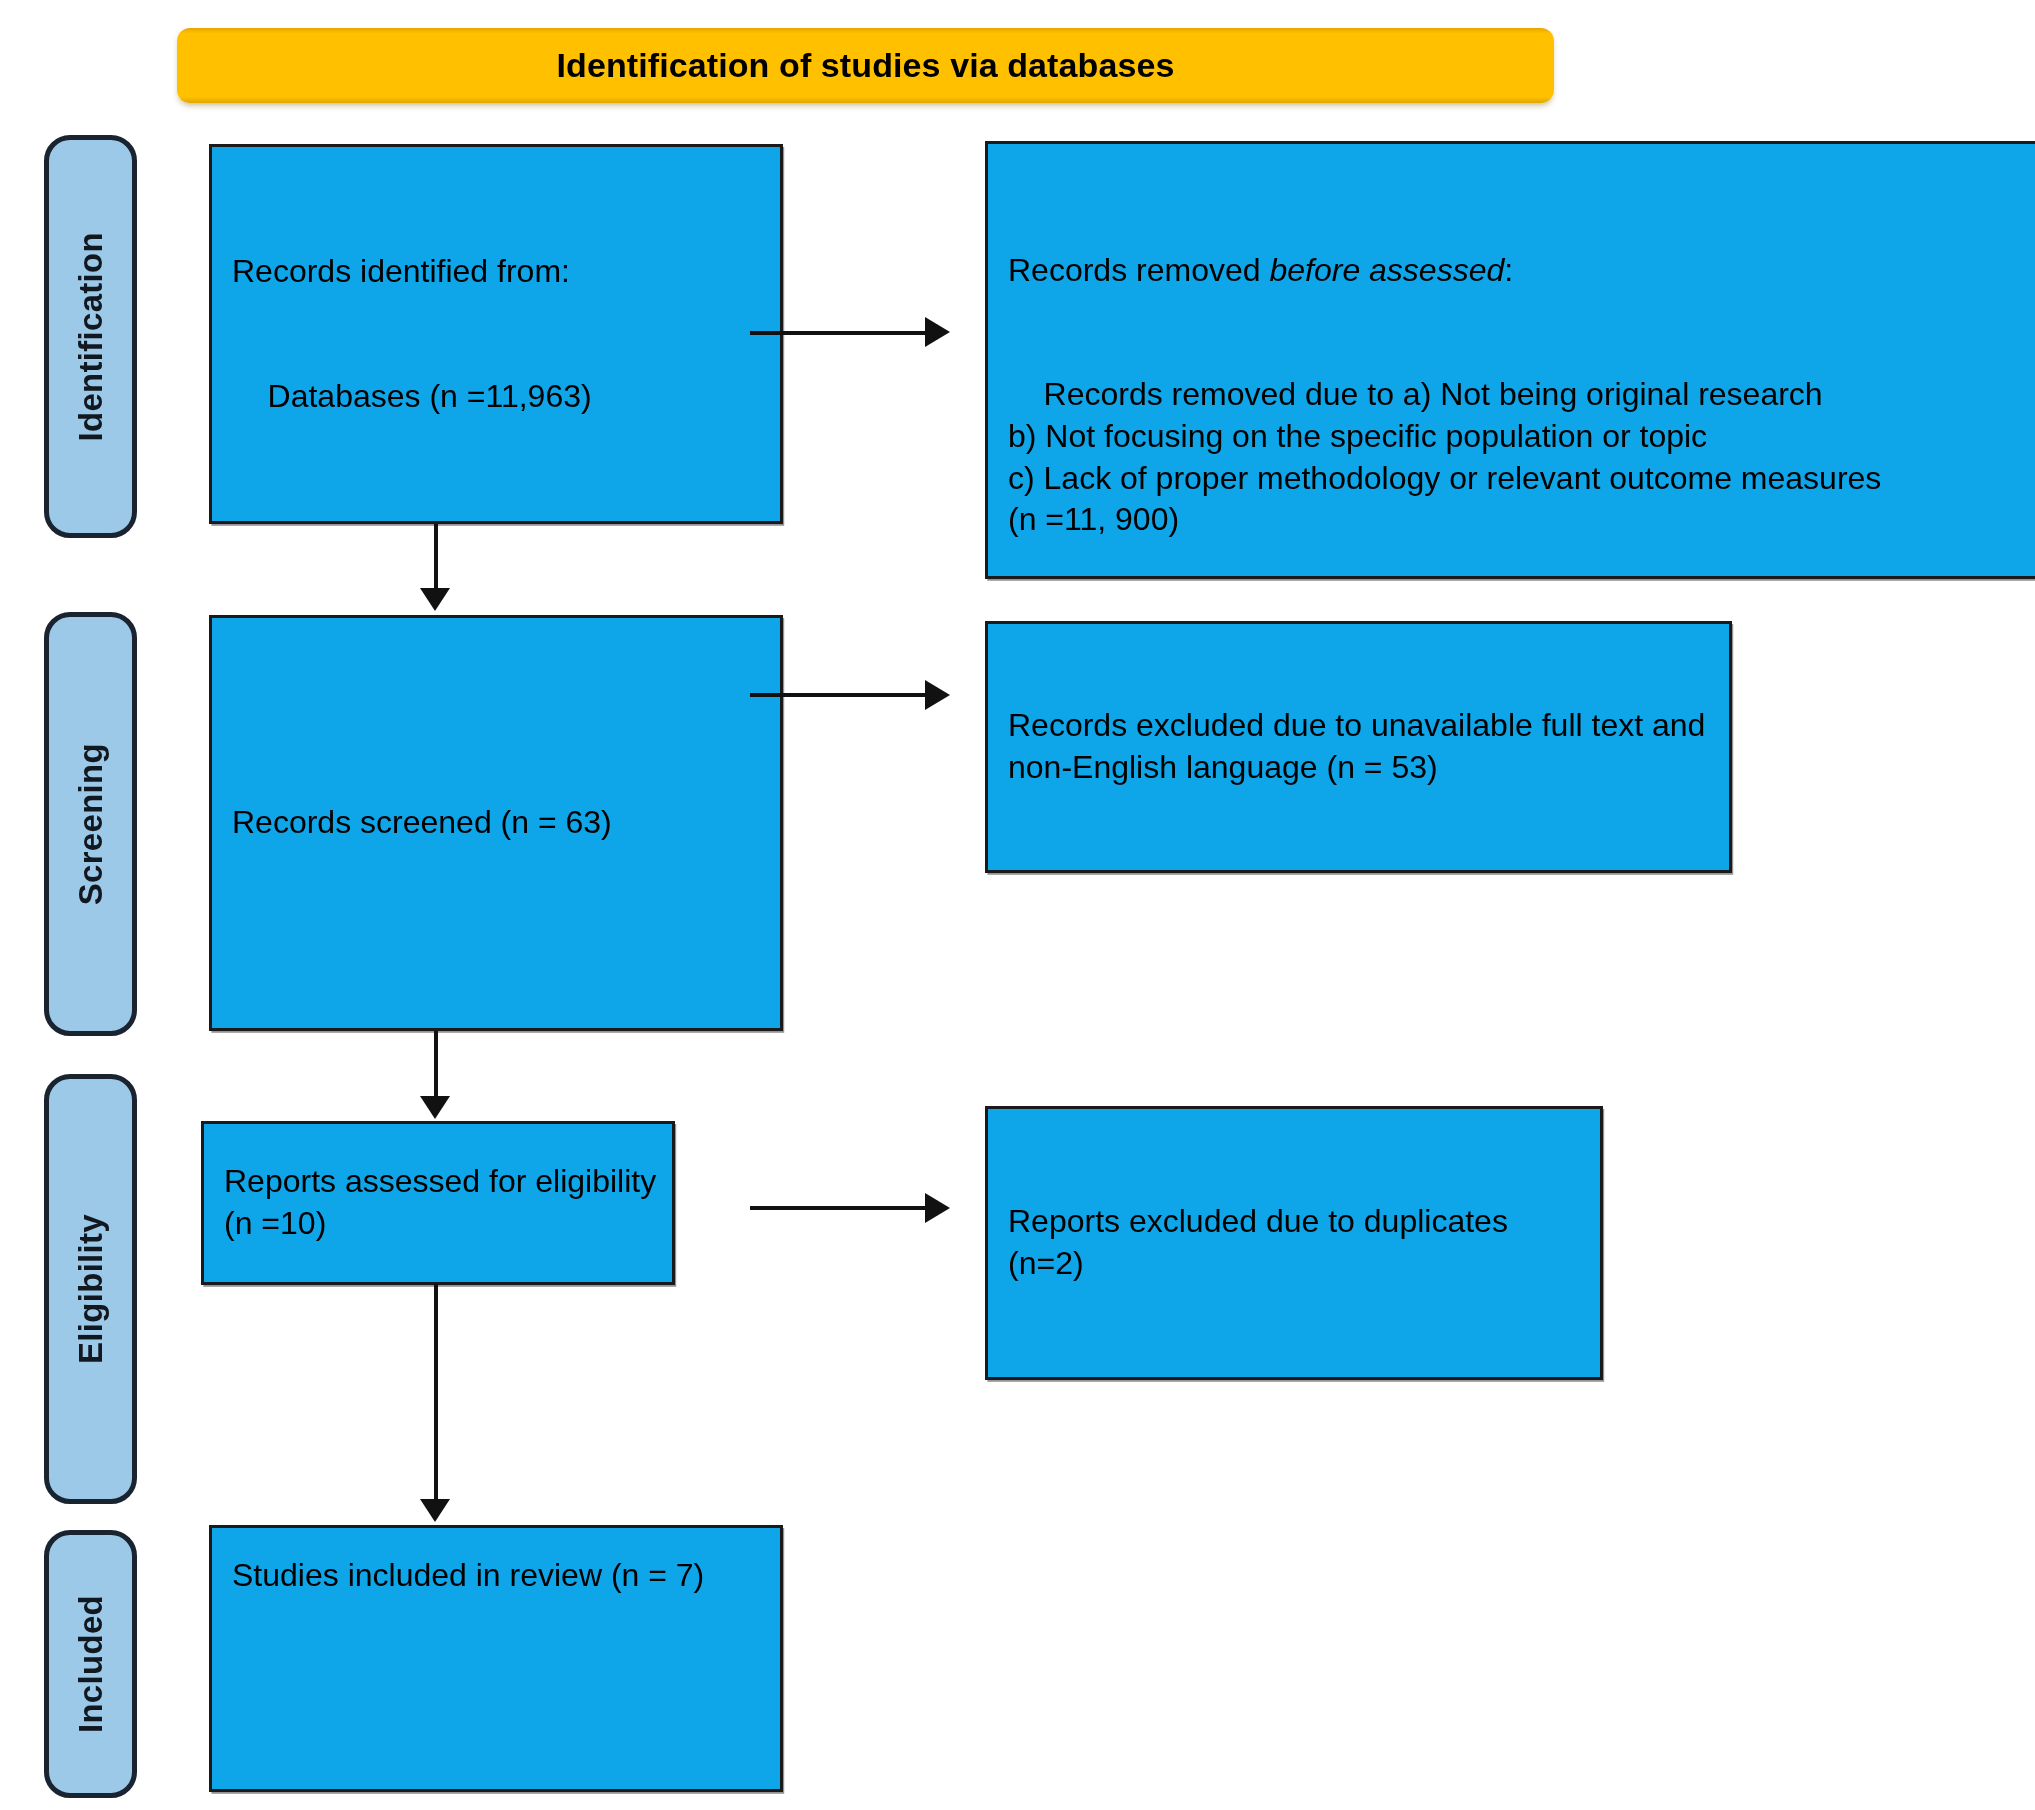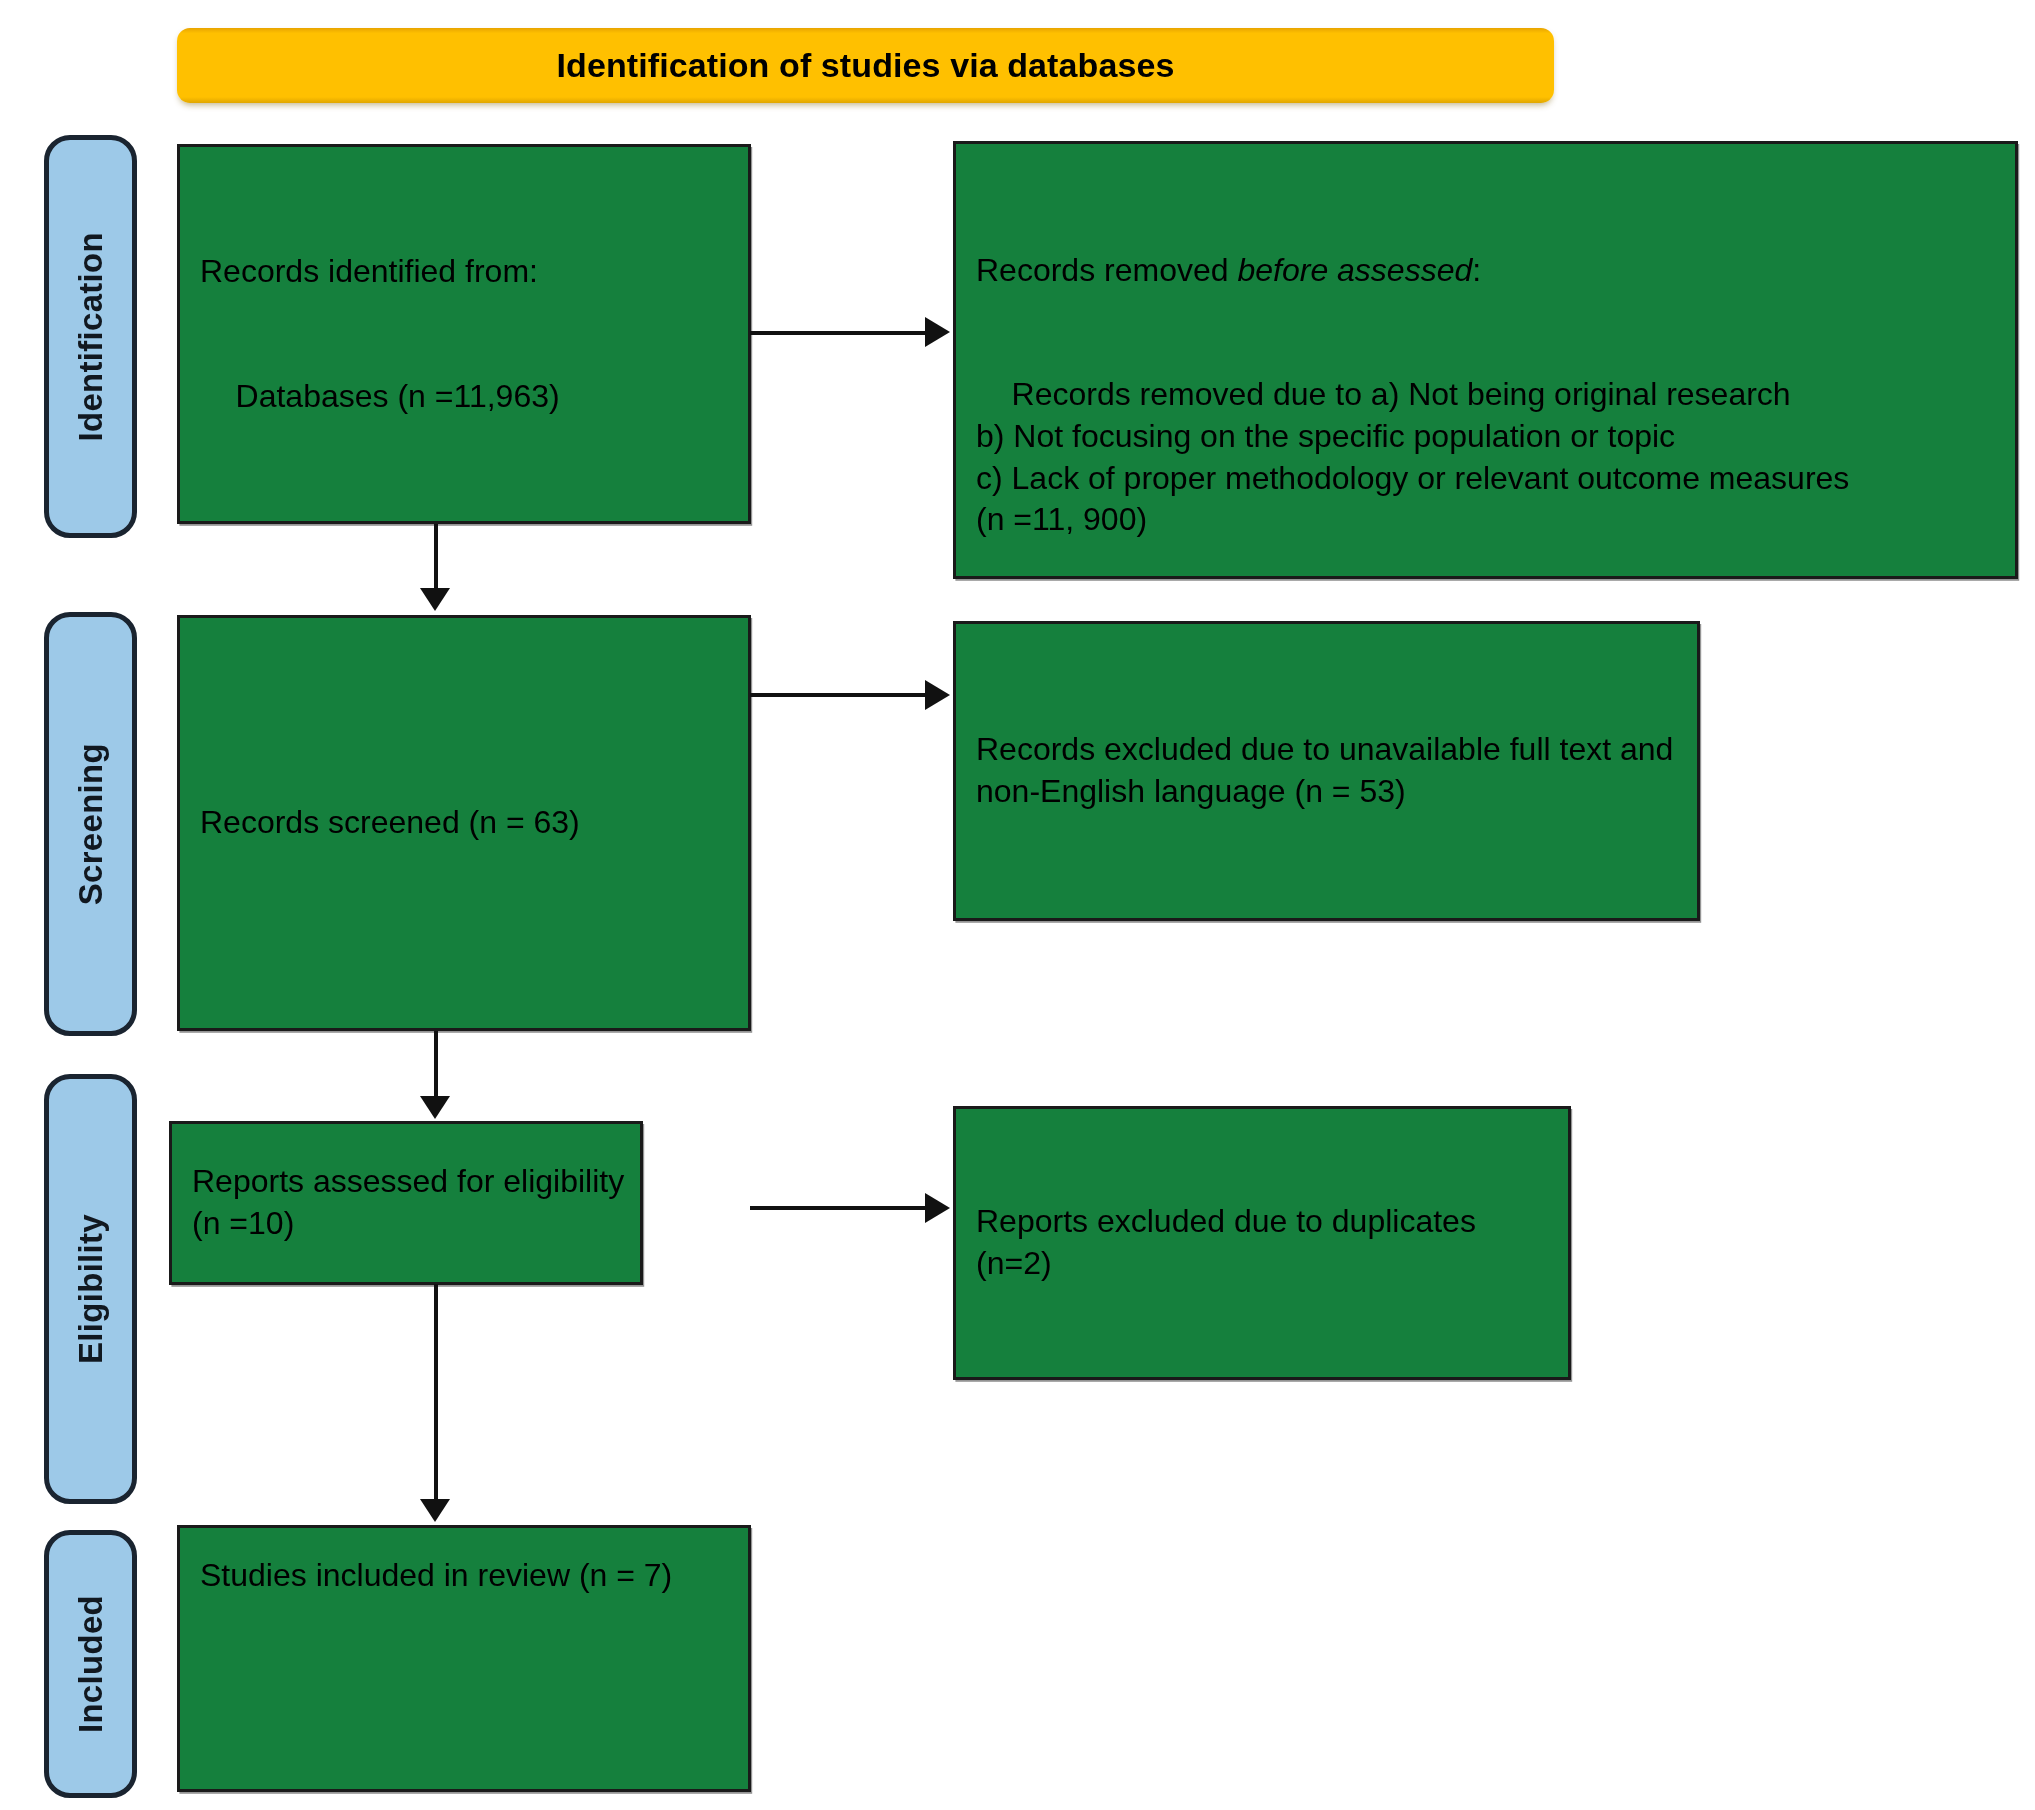--- a/index.html
+++ b/index.html
@@ -36,24 +36,25 @@
   .phase-pill .phase-label{
     writing-mode:vertical-rl;
     transform:rotate(180deg);
     font-size:33px;font-weight:bold;color:#111820;
     white-space:nowrap;letter-spacing:0.3px;
   }
 
   
   .flow-box{
     position:absolute;
-    background:#15803d;
+    background:#0ea5e9;
     border:3.5px solid #1A1A1A;
     box-sizing:border-box;
     box-shadow:1.8px 2.4px 0 -0.6px rgba(60,60,60,.55);
+    margin-left:32px;
   }
   .flow-box .box-text{
     position:absolute;left:20px;right:14px;
     font-size:32px;line-height:1.30;
     color:#000;white-space:pre-wrap;
   }
   .flow-box .box-text em{font-style:italic;}
 
   
   .vcenter{top:50%;transform:translateY(-50%);}
@@ -118,21 +119,21 @@
   <div class="conn-line" style="left:750px;top:331px;width:177px;height:4.1px;"></div>
   <div class="arrow-right" style="left:925px;top:317px;"></div>
 
   <div class="conn-line" style="left:434px;top:524px;width:4.1px;height:66px;"></div>
   <div class="arrow-down" style="left:420px;top:588px;"></div>
 
   <div class="flow-box" style="left:177px;top:615px;width:574px;height:416px;padding-left:36px;">
     <div class="box-text vcenter">Records screened (n = 63)</div>
   </div>
 
-  <div class="flow-box" style="left:953px;top:621px;width:747px;height:300px;">
+  <div class="flow-box" style="left:953px;top:621px;width:747px;height:252px;">
     <div class="box-text vcenter">Records excluded due to unavailable full text and non-English language (n = 53)</div>
   </div>
 
   <div class="conn-line" style="left:750px;top:693px;width:177px;height:4.1px;"></div>
   <div class="arrow-right" style="left:925px;top:680px;"></div>
 
   <div class="conn-line" style="left:434px;top:1031px;width:4.1px;height:66px;"></div>
   <div class="arrow-down" style="left:420px;top:1096px;"></div>
 
   <div class="flow-box" style="left:169px;top:1121px;width:474px;height:164px;">

